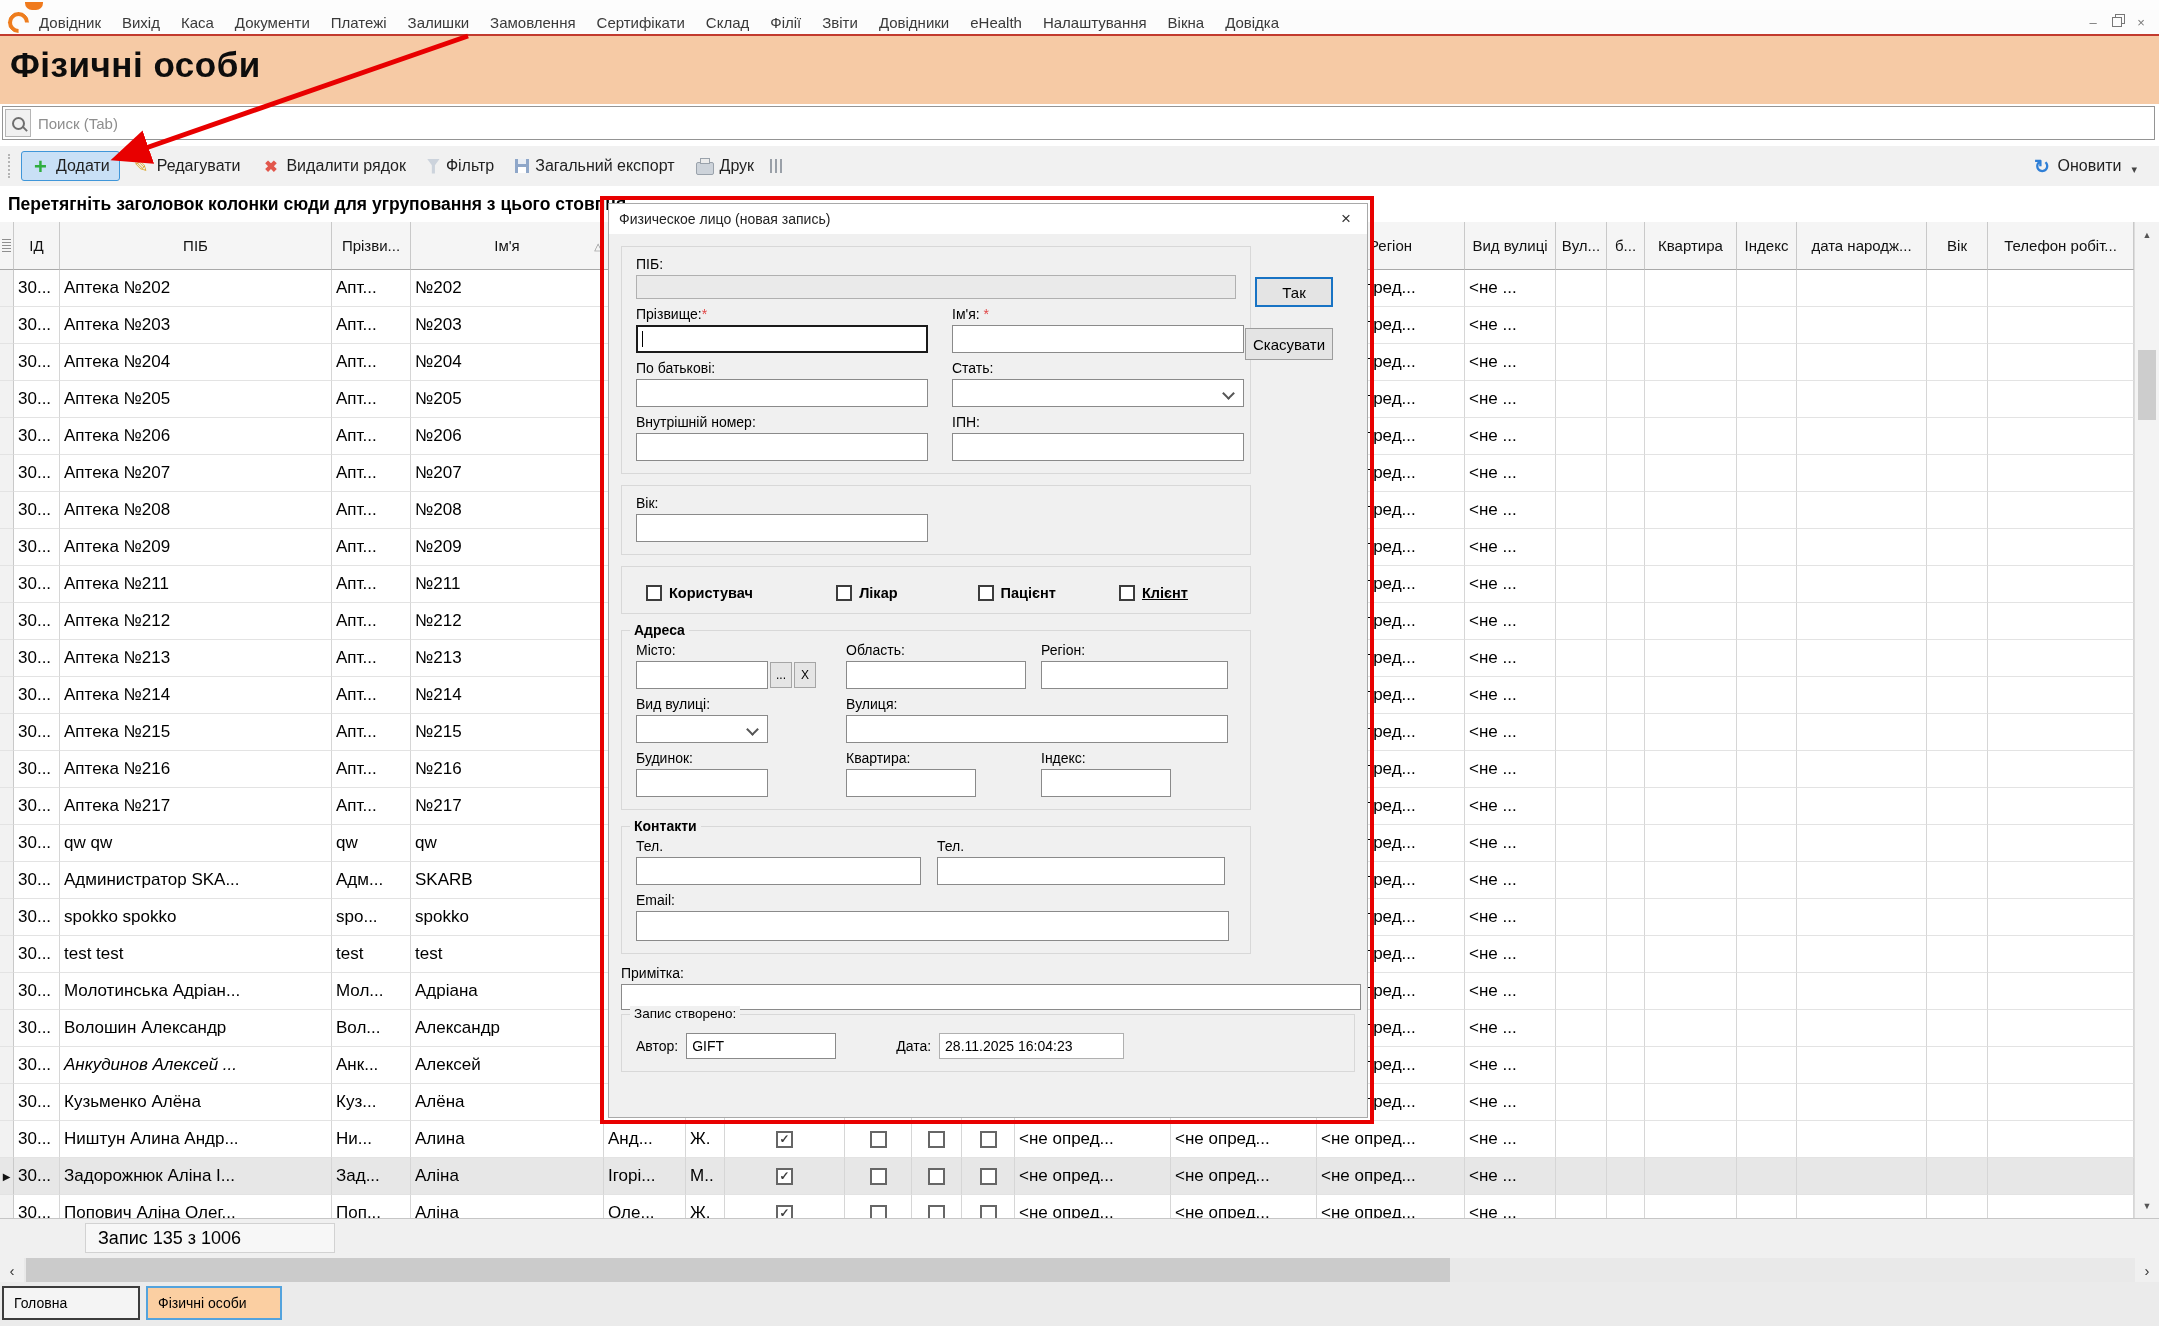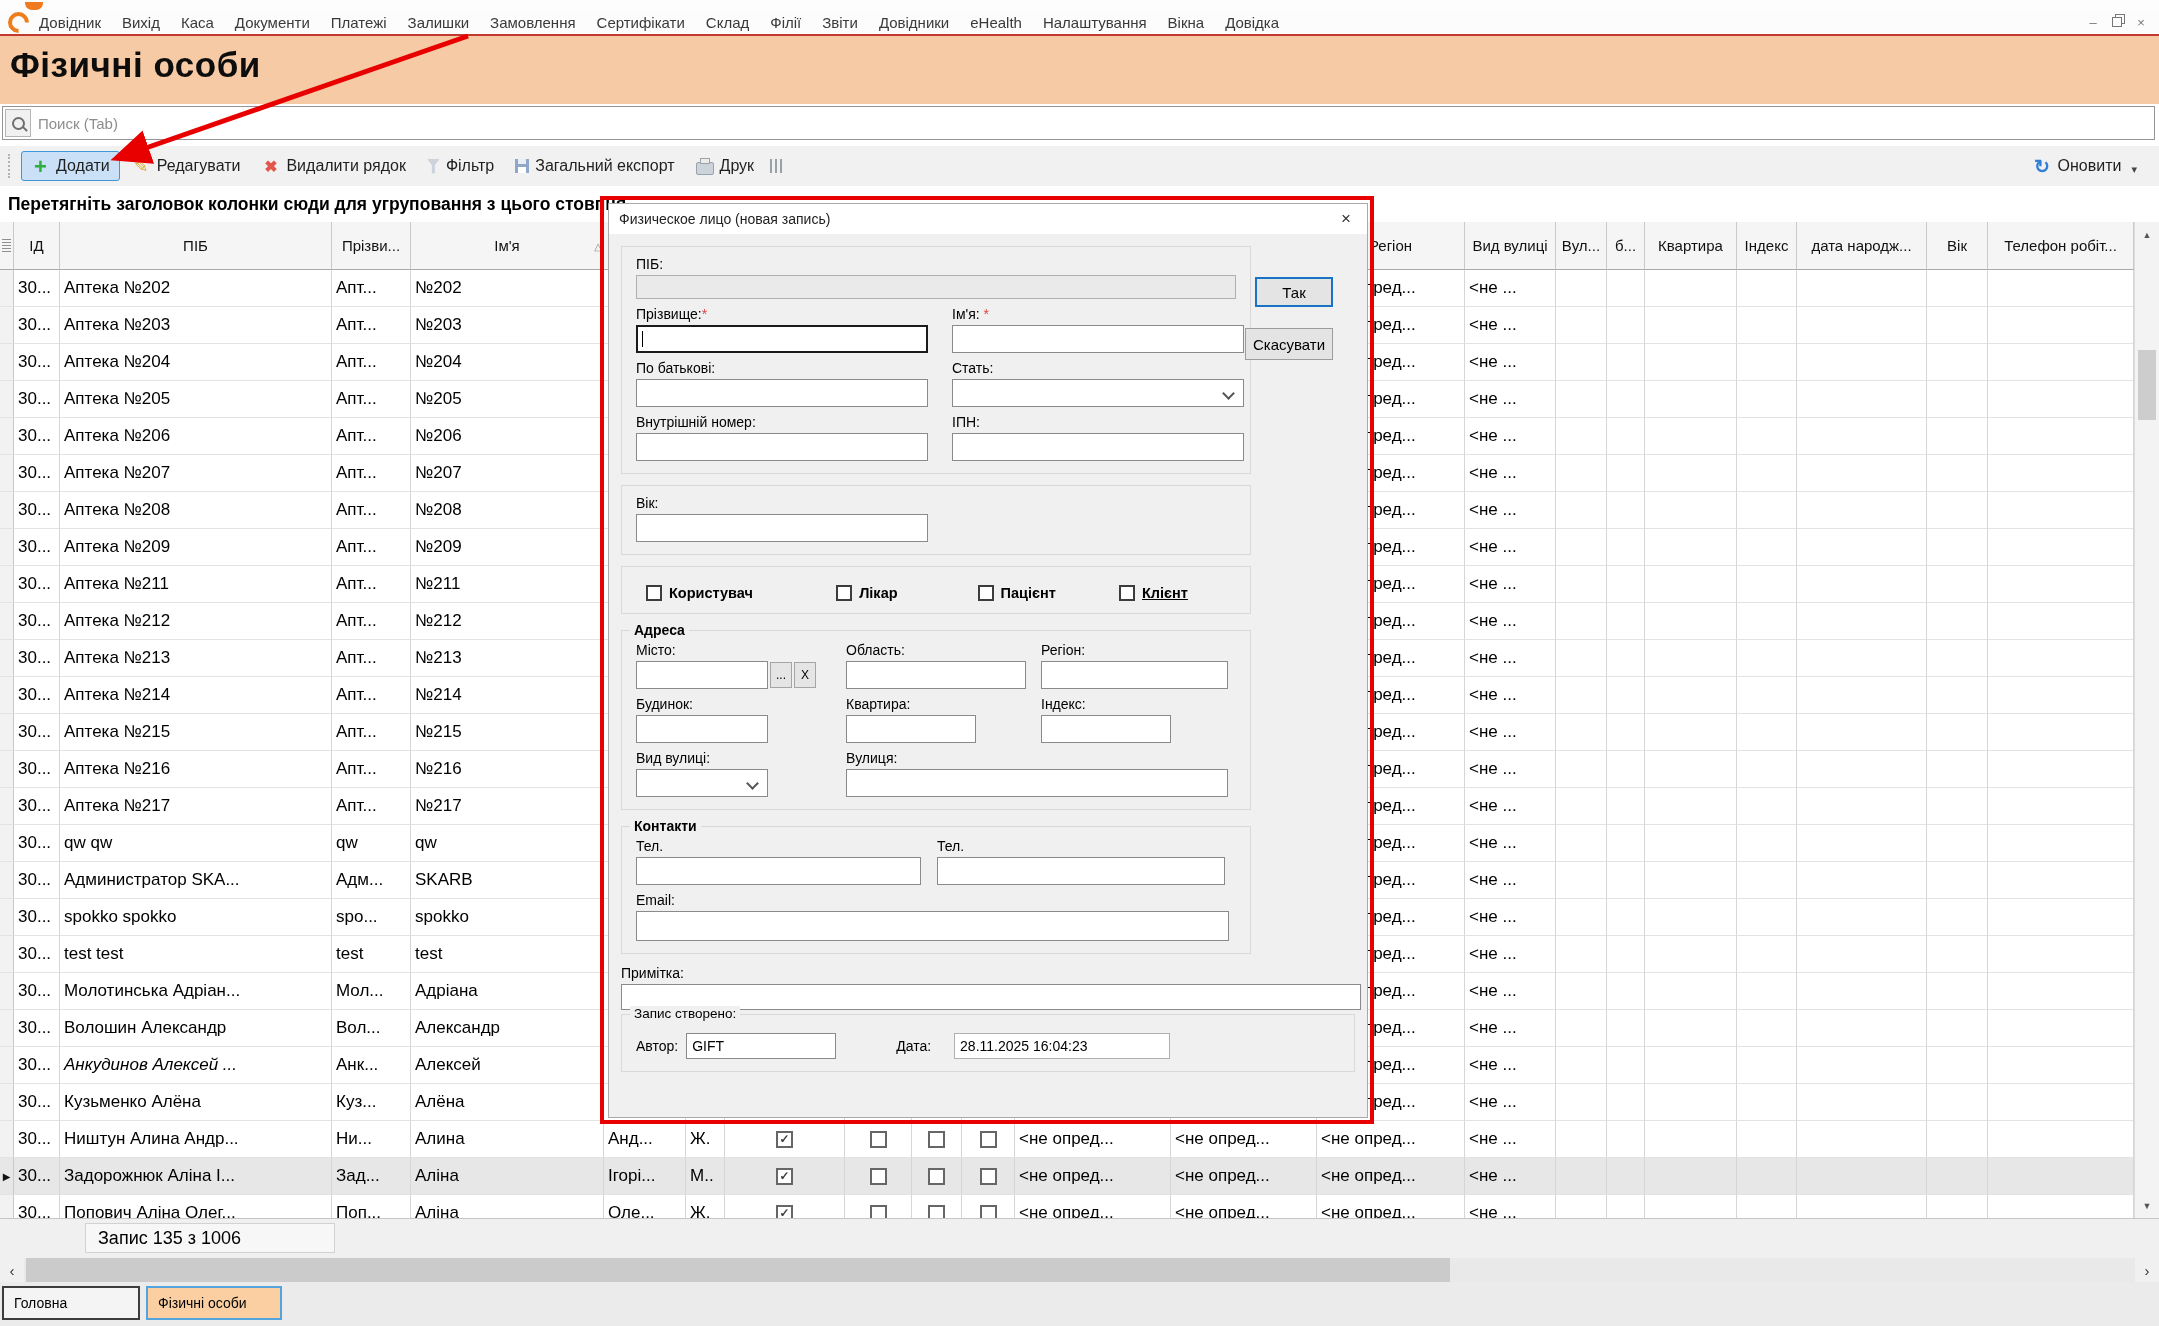--- a/index.html
+++ b/index.html
@@ -1012,40 +1012,40 @@
             <span class="flab">Область:</span>
             <div class="fin" style="width:180px;"></div>
           </div>
           <div class="acol3">
             <span class="flab">Регіон:</span>
             <div class="fin" style="width:187px;"></div>
           </div>
         </div>
         <div class="arow">
           <div class="acol1">
+            <span class="flab">Вид вулиці:</span>
+            <div class="fin fcombo" style="width:132px;"></div>
+          </div>
+          <div style="flex:1;">
+            <span class="flab">Вулиця:</span>
+            <div class="fin" style="width:382px;"></div>
+          </div>
+        </div>
+        <div class="arow">
+          <div class="acol1">
             <span class="flab">Будинок:</span>
             <div class="fin" style="width:132px;"></div>
           </div>
           <div class="acol2">
             <span class="flab">Квартира:</span>
             <div class="fin" style="width:130px;"></div>
           </div>
           <div class="acol3">
             <span class="flab">Індекс:</span>
             <div class="fin" style="width:130px;"></div>
-          </div>
-        </div>
-        <div class="arow">
-          <div class="acol1">
-            <span class="flab">Вид вулиці:</span>
-            <div class="fin fcombo" style="width:132px;"></div>
-          </div>
-          <div style="flex:1;">
-            <span class="flab">Вулиця:</span>
-            <div class="fin" style="width:382px;"></div>
           </div>
         </div>
       </div>
 
       <div class="grp" style="margin-top:16px;padding-top:4px;">
         <span class="grpcap">Контакти</span>
         <div class="frow" style="gap:16px;">
           <div style="width:285px;">
             <span class="flab">Тел.</span>
             <div class="fin wfull"></div>
@@ -1062,21 +1062,21 @@
 
     <span class="flab" style="margin-top:0;">Примітка:</span>
     <div id="note-input" class="fin"></div>
 
     <div id="created-grp" class="grp">
       <span class="grpcap normal">Запис створено:</span>
       <div class="createdrow">
         <span>Автор:</span>
         <input class="cr-in" style="width: 150px; margin-left: 8px;" value="GIFT">
         <span style="margin-left:60px;">Дата:</span>
-        <input class="cr-in" style="width: 216px; margin-left: 23px; border-color: rgb(176, 176, 176);" value="28.11.2025 16:04:23">
+        <input class="cr-in" style="width: 185px; margin-left: 8px; border-color: rgb(176, 176, 176);" value="28.11.2025 16:04:23">
       </div>
     </div>
 
     <div id="dlg-btns">
       <div id="btn-ok">Так</div>
       <div id="btn-cancel">Скасувати</div>
     </div>
   </div>
 </div>
 

